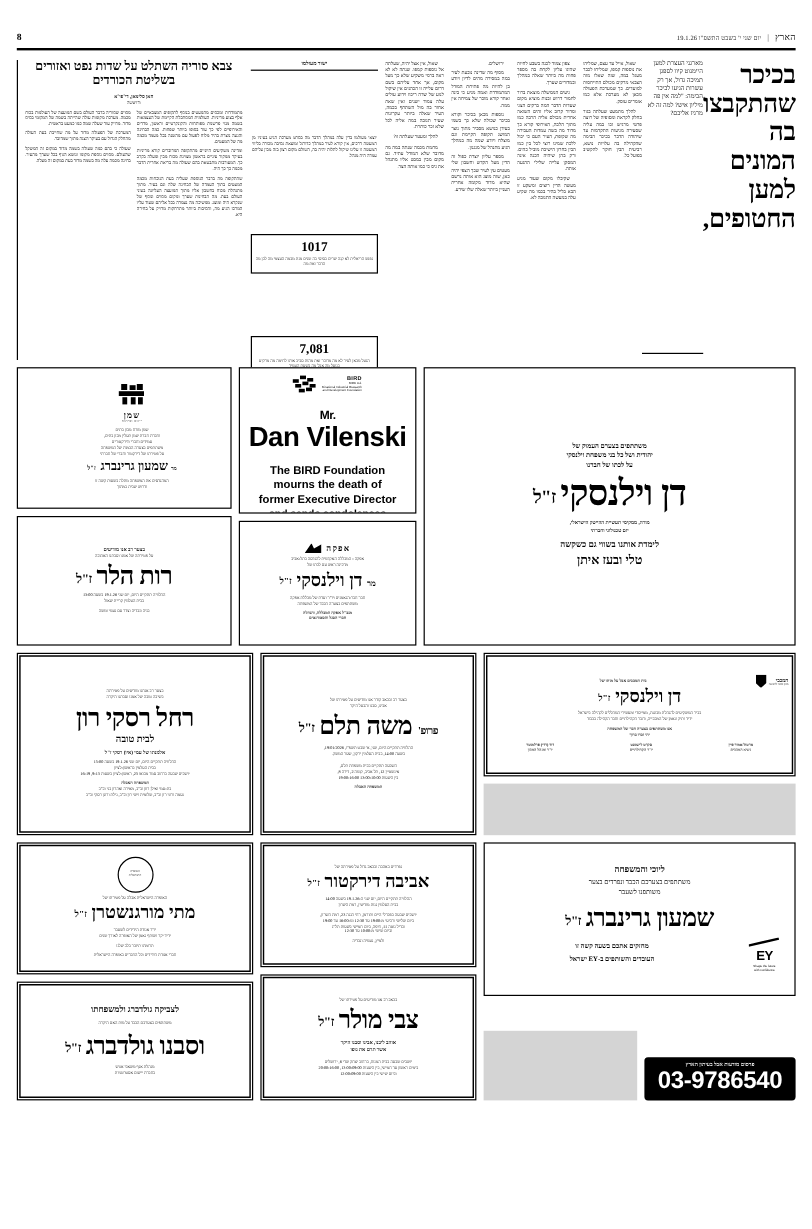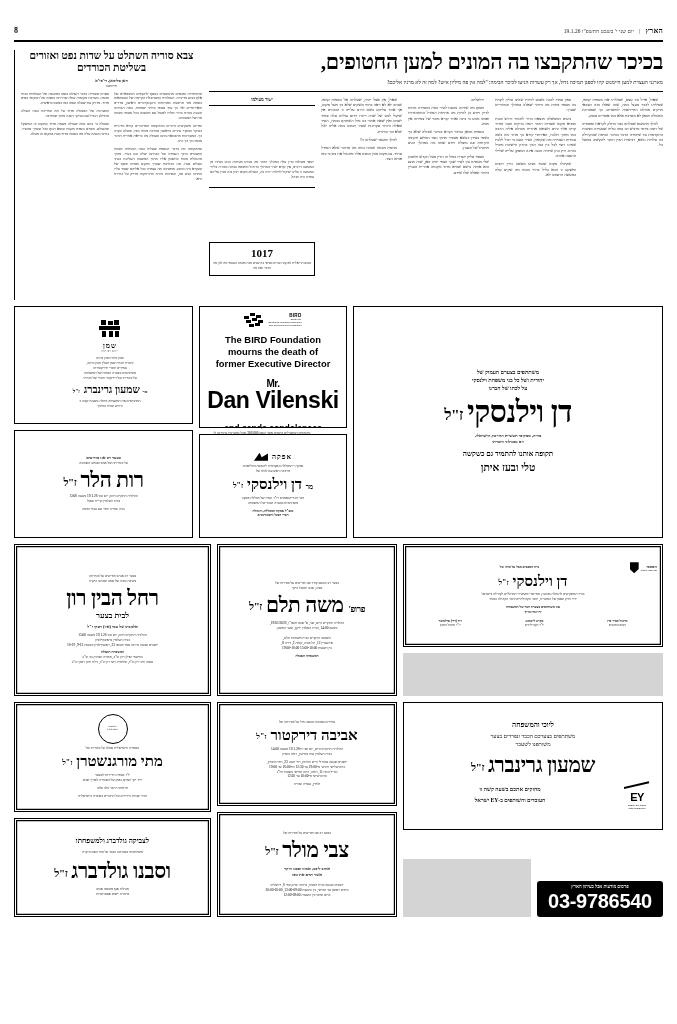--- a/index.html
+++ b/index.html
@@ -12,34 +12,34 @@
   }
   .page { position: relative; width: 677px; height: 1024px; padding: 0; }
 
   
   .masthead {
     display: flex; align-items: baseline; justify-content: space-between;
     padding: 26px 14px 3px 14px;
     direction: rtl;
   }
   .mast-left { display: flex; align-items: baseline; gap: 5px; }
-  .mast-brand { font-weight: bold; font-size: 7.5px; letter-spacing: .2px; }
+  .mast-brand { font-weight: normal; font-size: 7.5px; letter-spacing: .2px; }
   .mast-sep { font-size: 7px; color: #555; }
   .mast-date { font-size: 5.4px; color: #222; letter-spacing: .1px; }
   .mast-page { font-weight: bold; font-size: 8px; }
   .mast-rule { height: 1.6px; background: #000; margin: 2px 14px 0 14px; }
 
   
   .news {
     display: flex; direction: rtl;
     padding: 8px 14px 0 14px;
     gap: 7px;
     height: 258px;
   }
-  .col-main { flex: 1 1 auto; display: flex; flex-direction: column; }
+  .col-main { flex: 1 1 auto; display: flex; flex-direction: row; }
   .col-side {
     flex: 0 0 188px;
     border-left: 1px solid #000;
     padding-left: 6px;
     display: flex; flex-direction: column;
   }
 
   .headline {
     font-weight: bold; line-height: 1.12; font-size: 21.5px;
     letter-spacing: -.3px; text-align: right; margin-bottom: 5px;
@@ -272,21 +272,21 @@
 
       <div class="ad" style="flex:0 0 310px">
         <div class="t-md b">משתתפים בצערם העמוק של</div>
         <div class="t-md b">יהודית ושל כל בני משפחת וילנסקי</div>
         <div class="t-md b">על לכתו של חברנו</div>
         <div class="nm-xl sp3">
           <span>דן וילנסקי</span><span class="zl">ז"ל</span>
         </div>
         <div class="t-sm b sp3">מורה, ממקימי תעשיית ההייטק הישראלי,</div>
         <div class="t-sm b">יזם טכנולוגי וחברתי</div>
-        <div class="t-lg sp3">תקופה אותנו להתמיד גם כשקשה</div>
+        <div class="t-lg sp3">לימדת אותנו בשווי גם כשקשה</div>
         <div class="nm-sm sp2">טלי ובעז איתן</div>
       </div>
 
       <div style="flex:0 0 148px; display:flex; flex-direction:column; gap:6px">
         <div class="ad bird" style="flex:0 0 122px">
           <div class="bird-logo">
             <div class="bird-logo-txt">
               <div class="bl1">BIRD</div>
               <div class="bl2" style="white-space:pre-line">BIRD Ltd.
 Binational Industrial Research
@@ -296,27 +296,27 @@
               <span style="left:0;top:3px;width:5px;height:3px"></span>
               <span style="left:6px;top:0;width:5px;height:3px"></span>
               <span style="left:12px;top:2px;width:5px;height:3px"></span>
               <span style="left:2px;top:7px;width:5px;height:3px"></span>
               <span style="left:8px;top:5px;width:5px;height:3px"></span>
               <span style="left:14px;top:7px;width:5px;height:3px"></span>
               <span style="left:5px;top:11px;width:5px;height:3px"></span>
               <span style="left:11px;top:10px;width:5px;height:3px"></span>
             </div>
           </div>
+          <div class="en en-name">
+            <span style="font-size:10px;display:block;text-align:center;margin-bottom:-2px">Mr.</span>
+            <span>Dan Vilenski</span>
+          </div>
           <div class="en en-head" style="white-space:pre-line">The BIRD Foundation
 mourns the death of
 former Executive Director</div>
-          <div class="en en-name">
-            <span style="font-size:10px;display:block;text-align:center;margin-bottom:-2px">Mr.</span>
-            <span>Dan Vilenski</span>
-          </div>
           <div class="en en-foot" style="white-space:pre-line">and sends condolences
 to his family</div>
         </div>
 
         <div class="ad" style="flex:1 1 auto">
           <div style="display:flex;align-items:center;gap:4px;margin-bottom:3px">
             <span class="logo-name">אפקה</span>
             <span style="display:inline-block;width:14px;height:8px;background:#000;clip-path:polygon(0 100%,40% 0,55% 55%,100% 10%,100% 100%)"></span>
           </div>
           <div class="t-xs">אפקה - המכללה האקדמית להנדסה בתל-אביב</div>
@@ -422,23 +422,23 @@
         <div class="t-xs sp3">השבעה תתקיים בבית משפחת תלם,</div>
         <div class="t-xs">אינשטיין 12, תל אביב, קומה 2, דירה 8,</div>
         <div class="t-xs">בין השעות 13:00-10:00  19:00-16:00</div>
         <div class="t-xs b sp2">המשפחה האבלה</div>
       </div>
 
       <div class="ad dbl" style="flex:1 1 auto">
         <div class="t-xs">בצער רב אנחנו מודיעים על פטירתה</div>
         <div class="t-xs">בשיבה טובה של אמנו וסבתנו היקרה</div>
         <div class="nm-lg sp2">
-          <span>רחל הבין רון</span>
-        </div>
-        <div class="nm-xs sp2">לבית בצער</div>
+          <span>רחל רסקי רון</span>
+        </div>
+        <div class="nm-xs sp2">לבית טובה</div>
         <div class="t-sm b sp2">אלמנתו של עמי (איו) רסקי ז"ל</div>
         <div class="t-xs sp2">ההלוויה תתקיים היום, יום שני 19.1.26 בשעה 15:00</div>
         <div class="t-xs">בבית העלמין בראשון-לציון</div>
         <div class="t-xs">יושבים שבעה ברחוב סמר מבואו 23, ראשון-לציון בשעות 9-13, 16-19</div>
         <div class="t-xs b sp2">המשפחה האבלה</div>
         <div class="t-xs">בת-עמי ואילן רוזן וב"ב, מאירה ואהרון בני וב"ב</div>
         <div class="t-xs">נעמה ורוני רון וב"ב, שלומית וישי רון וב"ב, גילת ורונן רסקי וב"ב</div>
       </div>
     </div>
 

